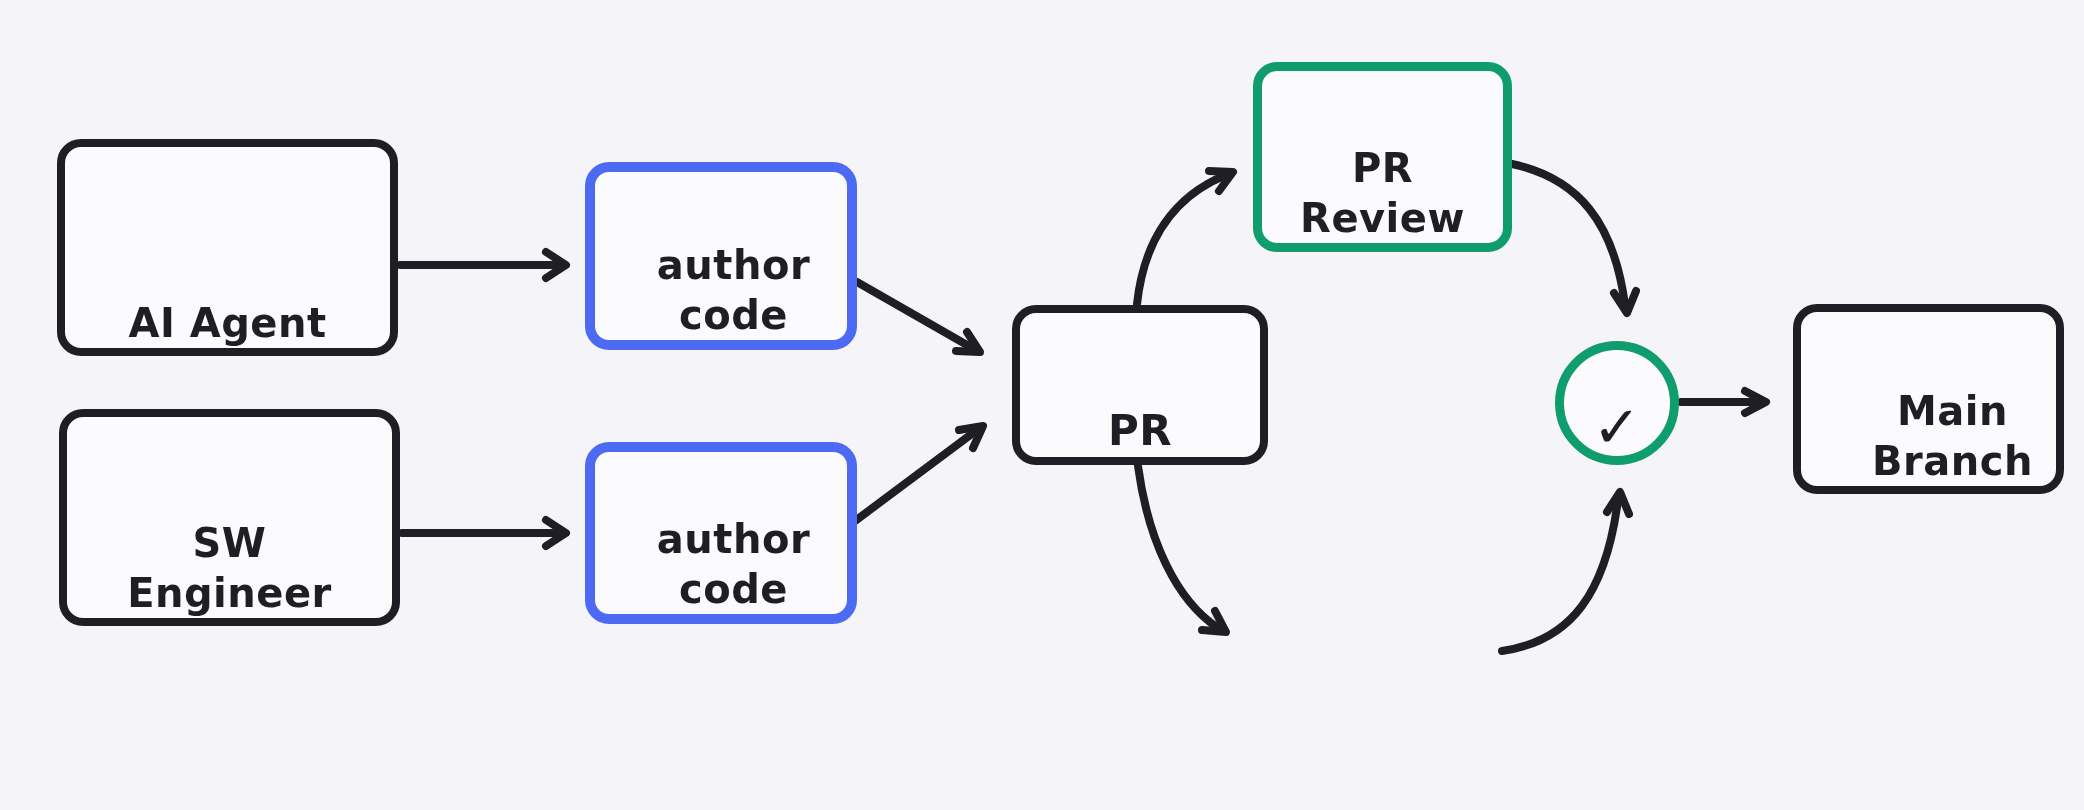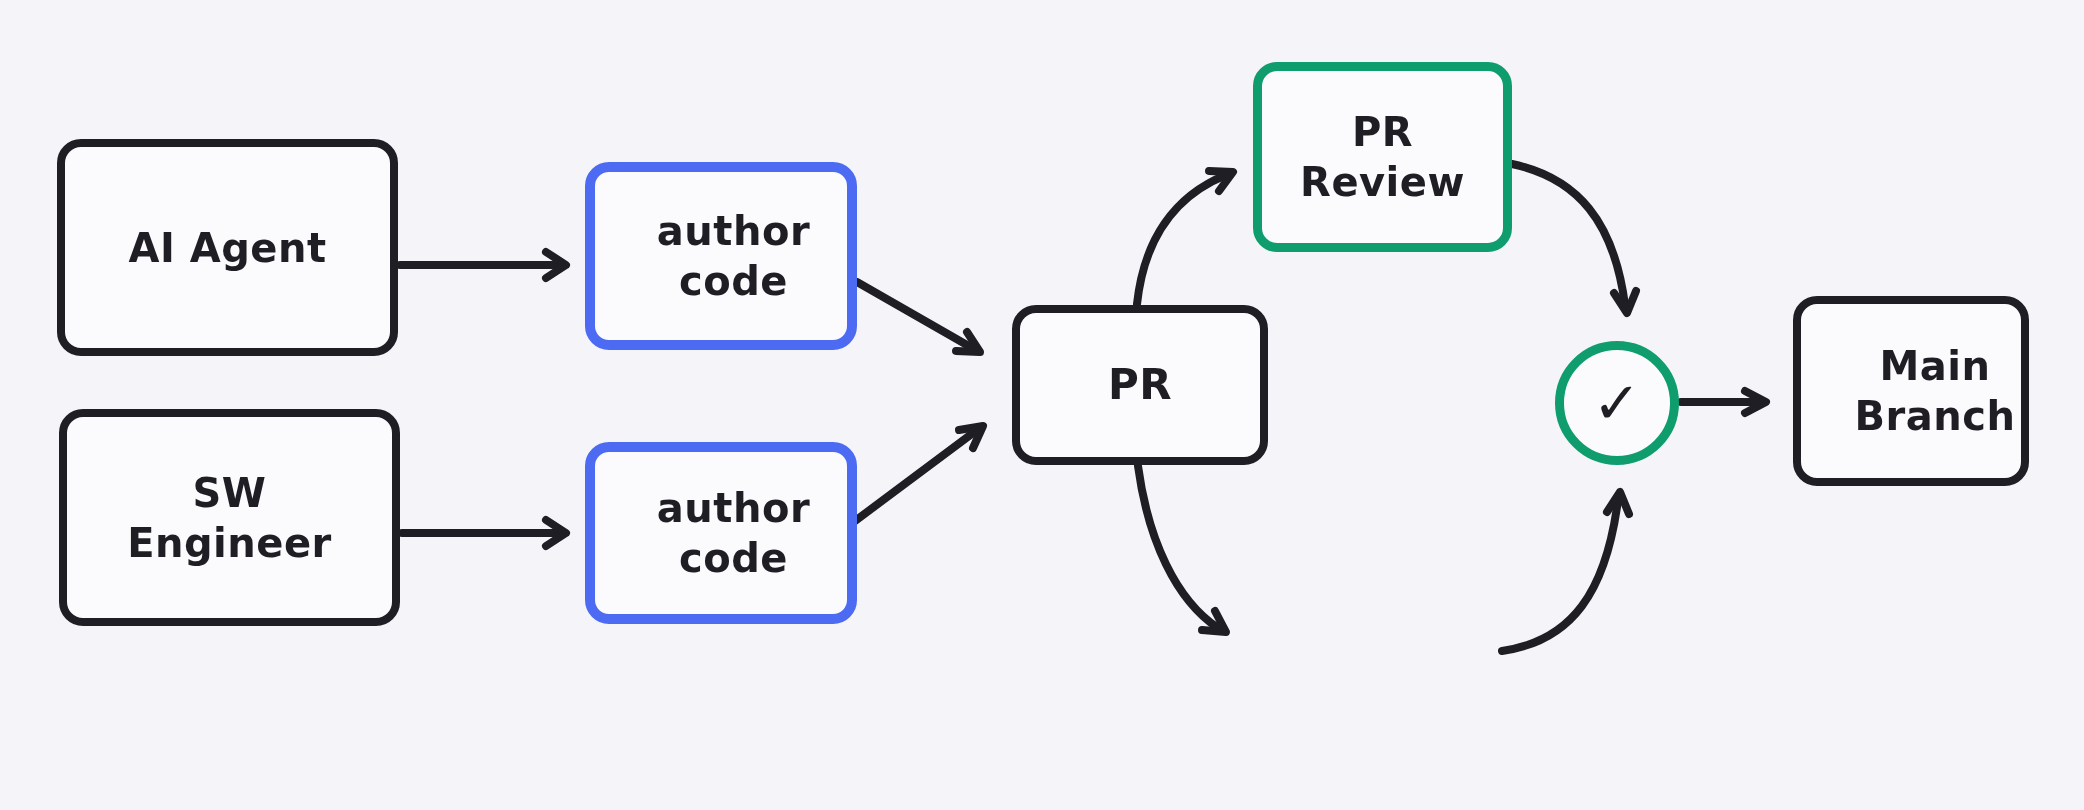--- a/index.html
+++ b/index.html
@@ -24,21 +24,21 @@
     stroke-linecap: round;
     stroke-linejoin: round;
   }
   .node {
     position: absolute;
     box-sizing: border-box;
     border: 8px solid var(--ink, #1e1e24);
     border-radius: 24px;
     background: var(--node-fill, #fbfbfd);
     display: flex;
-    align-items: center;
+    align-items: flex-end;
     justify-content: center;
   }
   .node.blue  { border-color: var(--blue, #4c6af2); border-width: 10px; padding-left: 25px; }
   .node.green { border-color: var(--green, #0f9d6d); border-width: 9px; }
   .node.circle { border-radius: 50%; }
   .label {
     font-family: "DejaVu Sans", sans-serif;
     font-weight: 700;
     font-size: 40px;
     line-height: 1.25;
@@ -121,18 +121,18 @@
   <div class="node green" style="left:1253px; top:62px; width:259px; height:190px;">
     <span class="label">PR
 Review</span>
   </div>
 
 
   <div class="node green circle" style="left:1555px; top:341px; width:124px; height:124px;">
     <span class="label check">✓</span>
   </div>
 
-  <div class="node" style="left:1793px; top:296px; width:236px; height:190px;padding-left:48px;">
+  <div class="node" style="left:1793px; top:304px; width:271px; height:190px;padding-left:48px;">
     <span class="label">Main
 Branch</span>
   </div>
 
 </div>
 
 </body></html>

